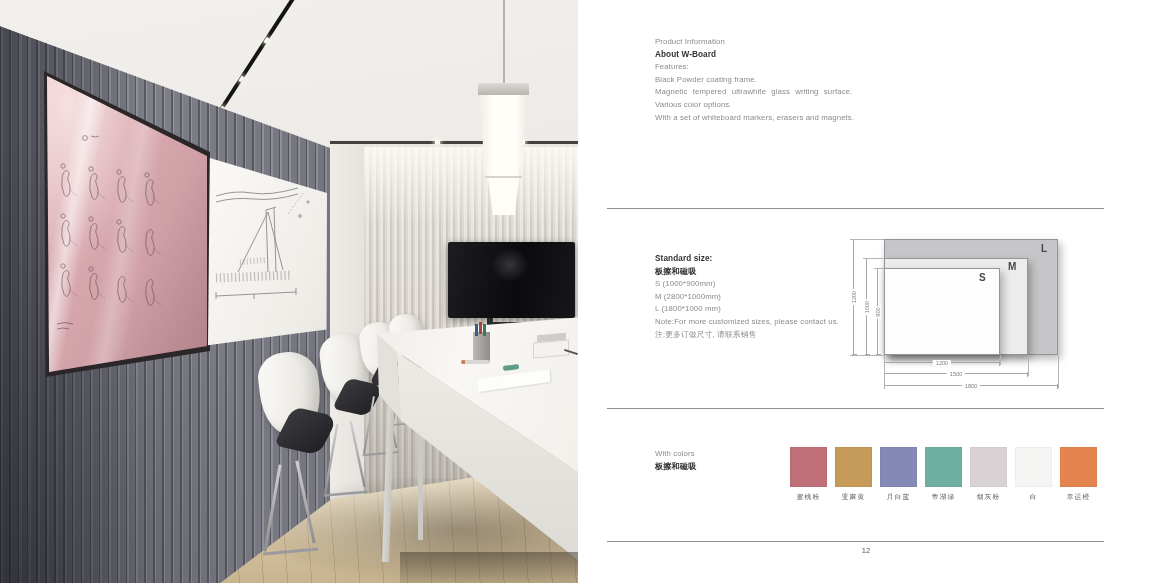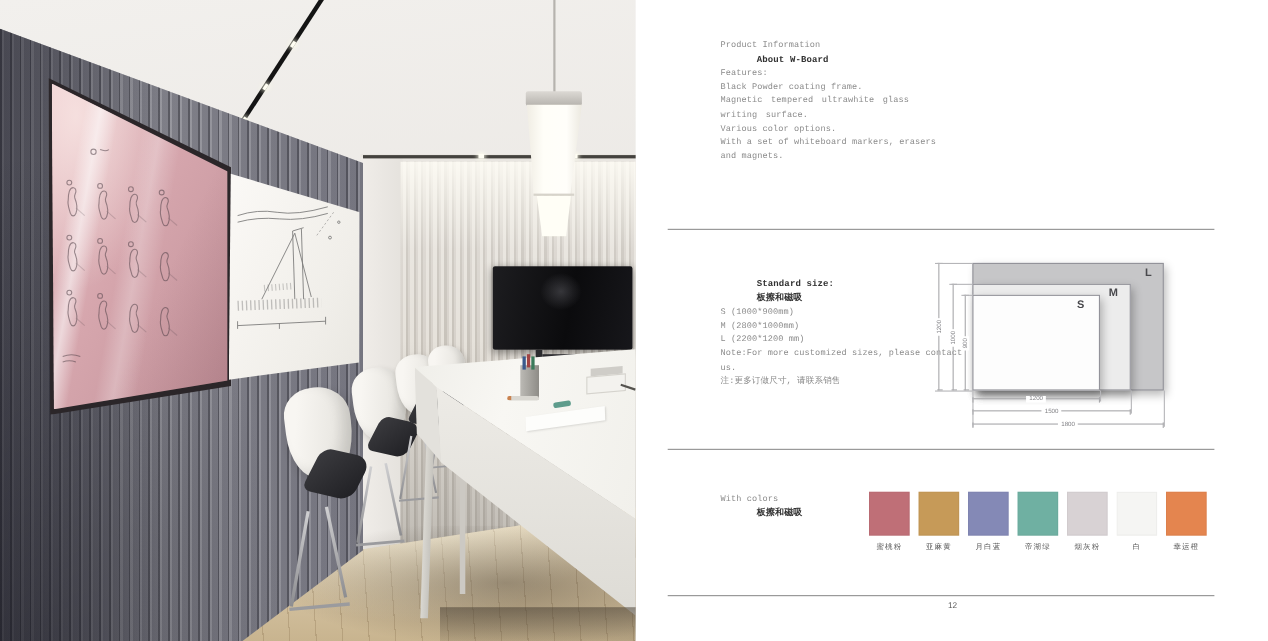--- a/index.html
+++ b/index.html
@@ -131,23 +131,23 @@
            background:linear-gradient(90deg,#f0ede4,#fffef8 30%,#fffefa 72%,#ecead f); 
            background:linear-gradient(90deg,#f0ede4,#fffef8 30%,#fffefa 72%,#ece9e0);
            box-shadow:0 0 26px 7px rgba(255,252,235,.85); }
   .lamp-divider { position:absolute; left:485px; top:176px; width:37px; height:2px; background:#d6d3ca; z-index:10; }
   .lamp-lower { position:absolute; left:488px; top:178px; width:31px; height:37px; z-index:10;
            clip-path:polygon(0 0,100% 0,86% 100%,16% 100%);
            background:#fffef6; box-shadow:0 0 18px 5px rgba(255,252,235,.8); }
 
   
   .rpage { position:absolute; left:578px; top:0; width:575px; height:583px; background:#fff; }
-  .txt { position:absolute; font-size:7.8px; line-height:12.6px; color:#8b8b8b; letter-spacing:.1px;font-family:Liberation Mono, monospace; }
+  .txt { position:absolute; font-size:7.8px; line-height:12.6px; color:#8b8b8b; letter-spacing:.1px; }
   .txt p { margin:0; }
-  .txt .bold { font-weight:bold; color:#323232; font-size:8.2px;margin-left:33px; }
+  .txt .bold { font-weight:bold; color:#323232; font-size:8.2px; }
   .justified { word-spacing:3px; }
   .hrline { position:absolute; left:607px; width:497px; height:0; border-top:1.2px solid #8f8f8f; }
 
   
   .diagram { position:absolute; left:0; top:0; }
   .dg-rect { position:absolute; border:1px solid #93939a; box-shadow:3px 4px 8px rgba(0,0,0,.28); }
   .dg-rect.L { left:884px; top:239px; width:174px; height:116px; background:#c6c6c8; }
   .dg-rect.M { left:884px; top:258px; width:144px; height:97px;  background:#ececec; }
   .dg-rect.S { left:884px; top:268px; width:116px; height:87px;  background:#fdfdfd; }
   .dg-label { position:absolute; font-weight:bold; font-size:10px; color:#48484c; }
@@ -323,21 +323,21 @@
     </div>
 
 
     <div class="hrline" style="left:29px; top:208px"></div>
 
     <div class="txt" style="left:77px; top:253px; width:220px">
       <p class="bold">Standard size:</p>
       <p class="bold">板擦和磁吸</p>
       <p>S (1000*900mm)</p>
       <p>M (2800*1000mm)</p>
-      <p>L (2200*1200 mm)</p>
+      <p>L (1800*1000 mm)</p>
       <p>Note:For more customized sizes, please contact us.</p>
       <p>注:更多订做尺寸, 请联系销售</p>
     </div>
 
     <div class="hrline" style="left:29px; top:408px"></div>
     <div class="hrline" style="left:29px; top:541px"></div>
 
     <div class="txt" style="left:77px; top:448px">
       <p>With colors</p>
       <p class="bold">板擦和磁吸</p>

